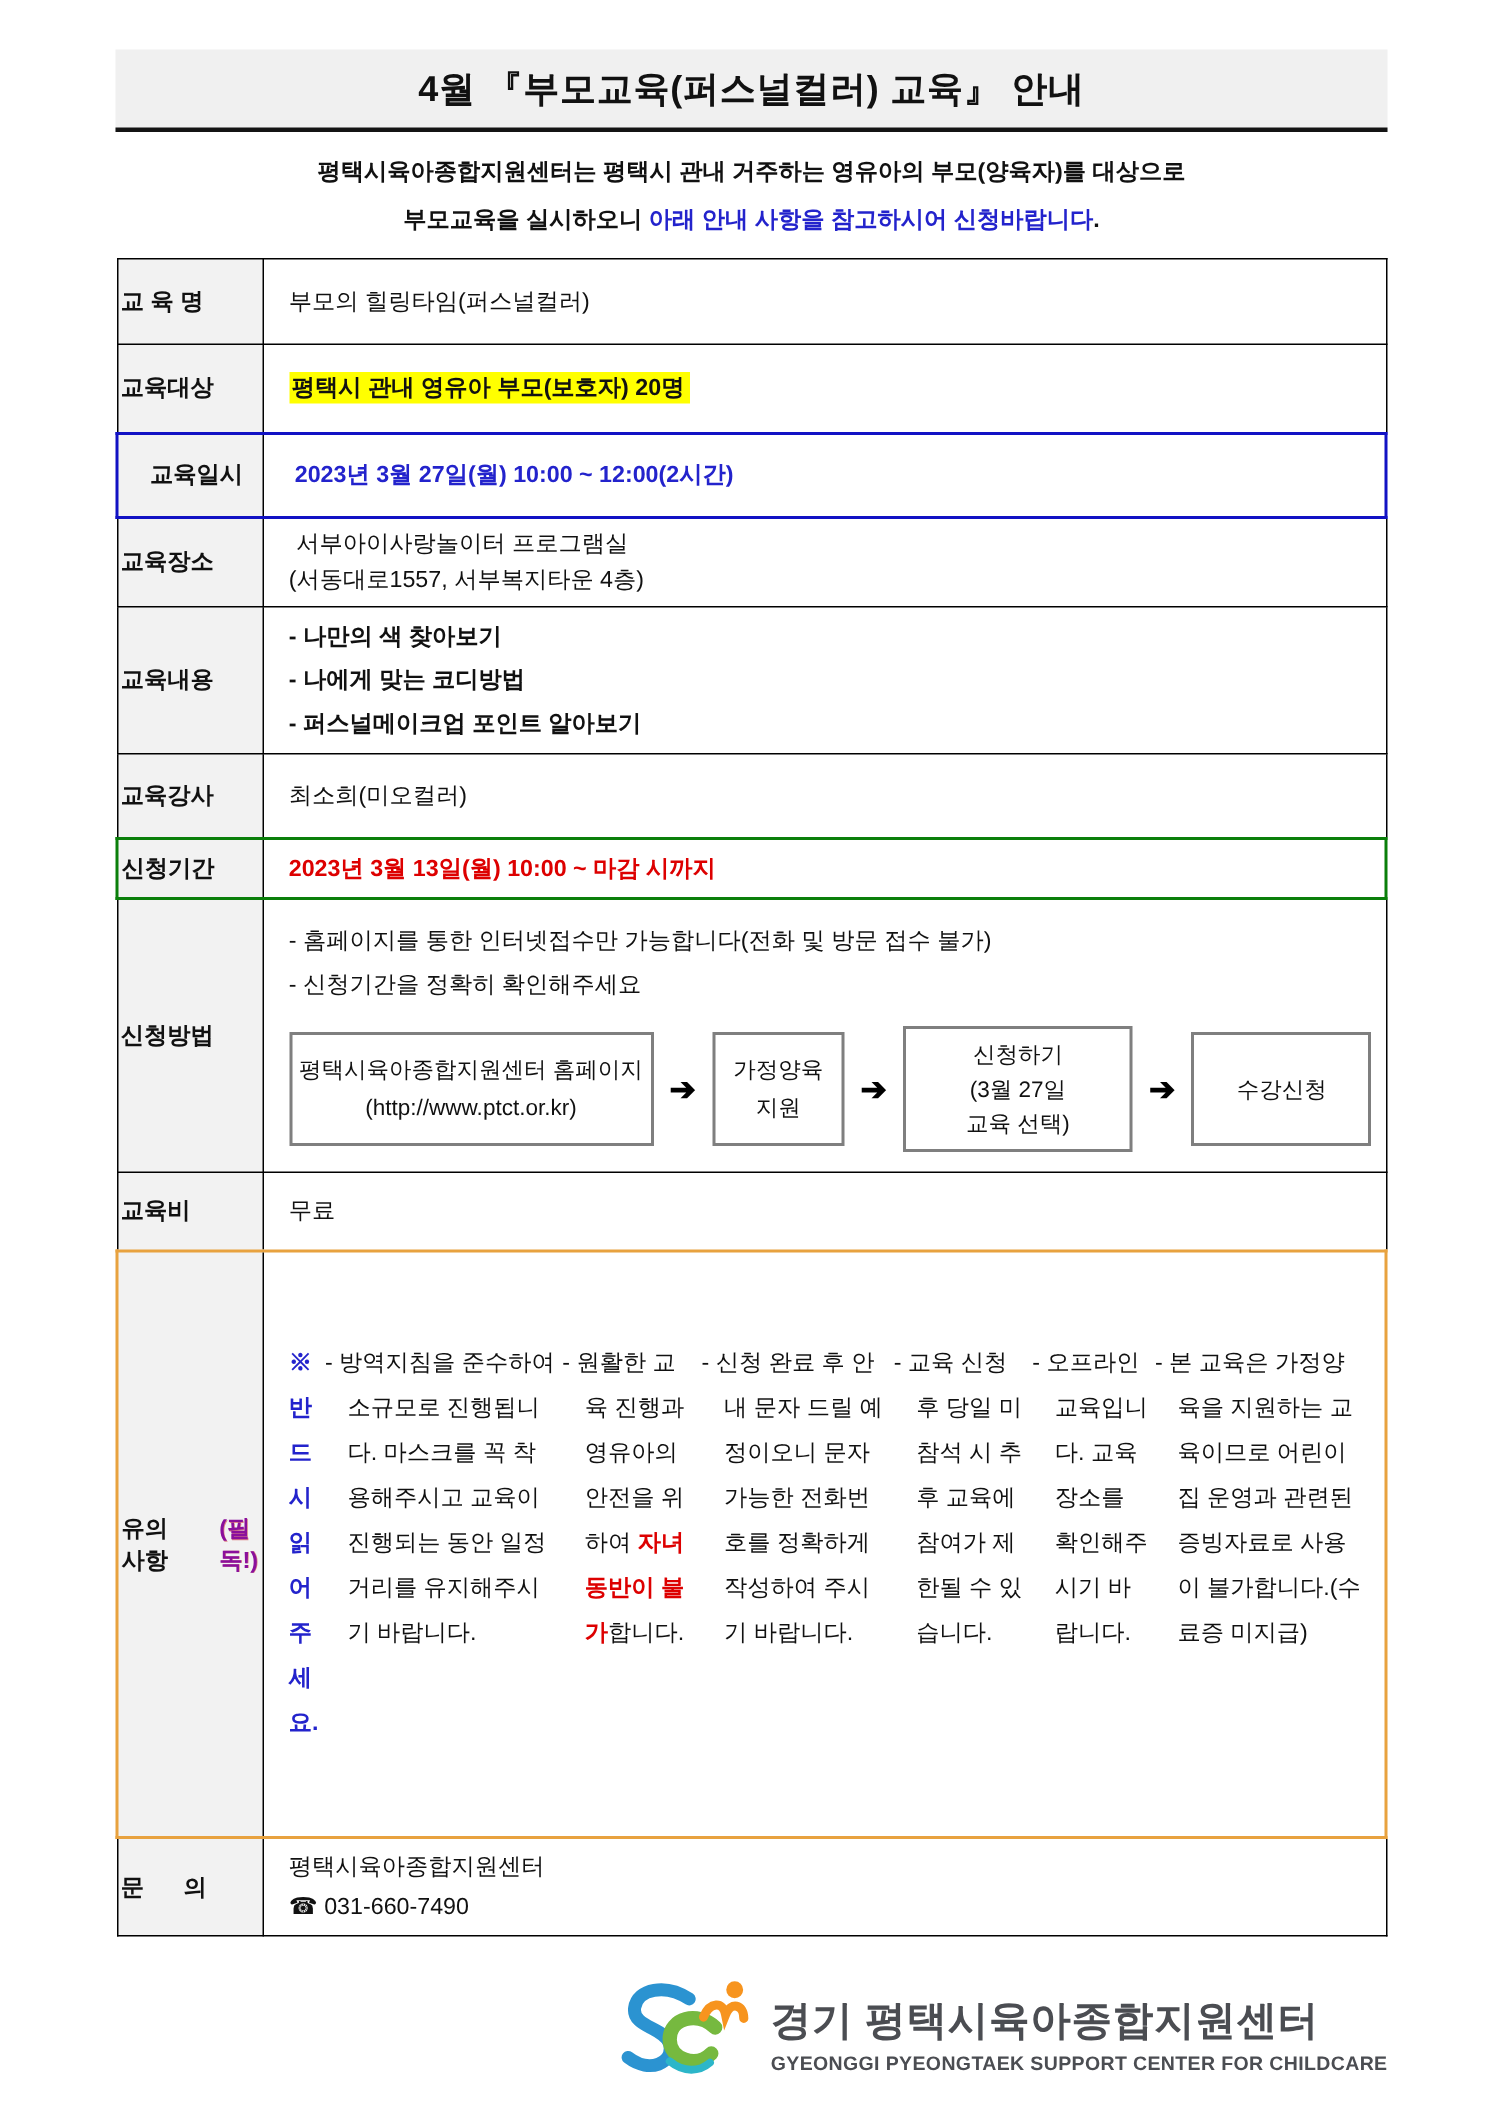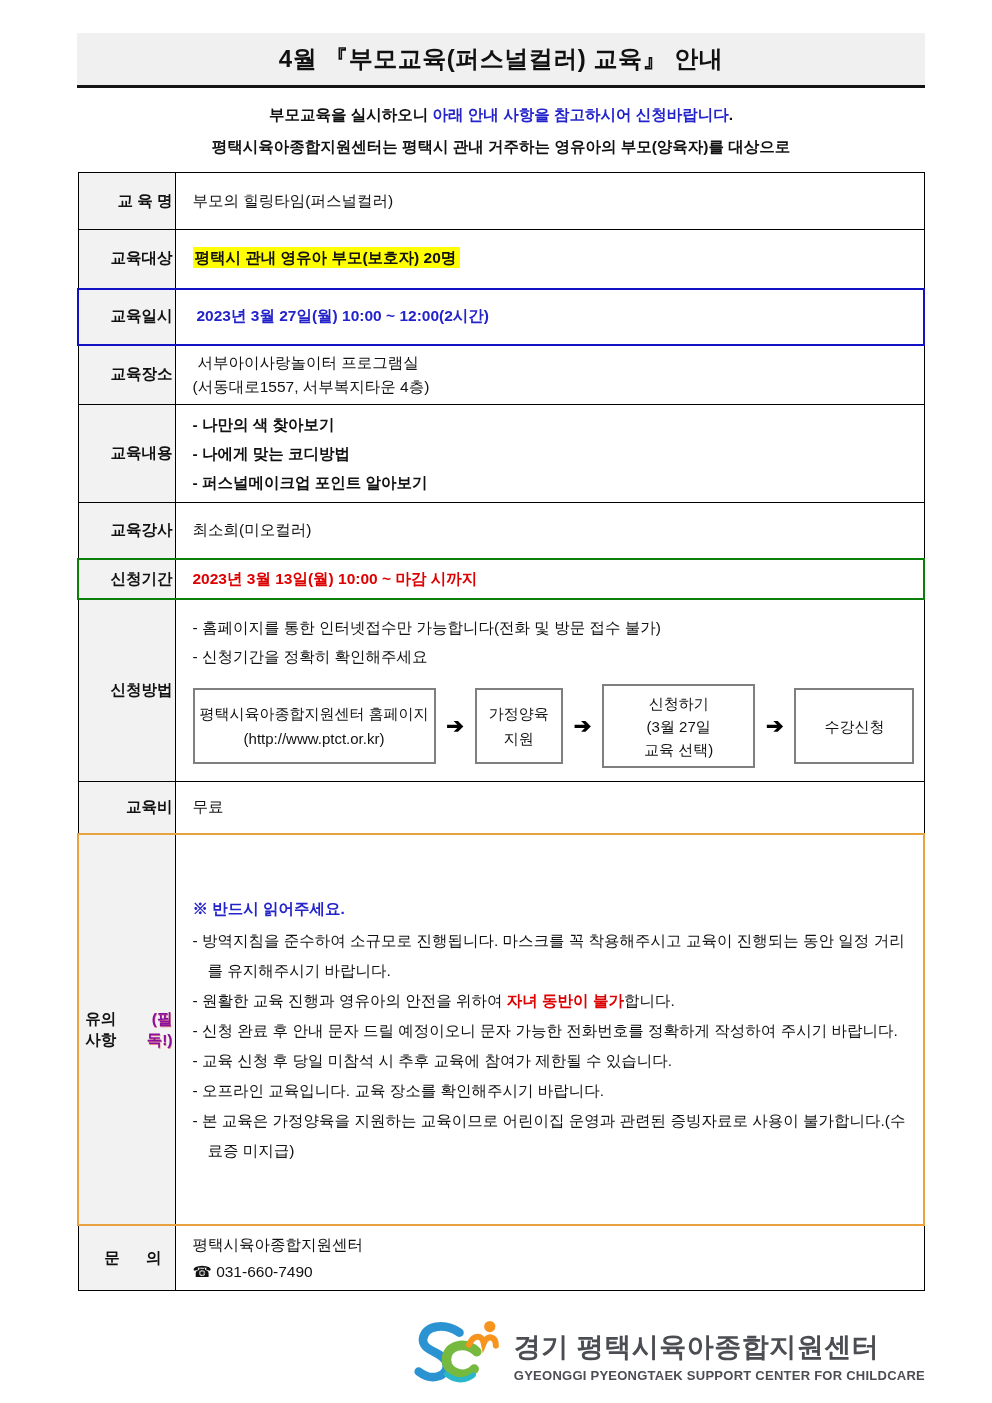--- a/index.html
+++ b/index.html
@@ -17,21 +17,21 @@
   }
   .title-bar .title-text { font-size: 24px; font-weight: 700; letter-spacing: 0.5px; }
 
   
   .intro { margin-top: 11px; text-align: center; font-size: 15.5px; font-weight: 600; line-height: 32px; }
   .intro .blue { color: var(--blue_text); font-weight: 700; }
 
   
   table.main { border-collapse: collapse; width: 848px; margin-top: 9px; table-layout: fixed; }
   table.main td { border: 1.6px solid #000; vertical-align: middle; font-size: 15.5px; }
-  td.lbl { width: 97px; background: #f2f2f2; text-align: right; font-weight: 700; padding: 0 2px; margin-top: 24px; }
+  td.lbl { width: 97px; background: #f2f2f2; text-align: left; font-weight: 700; padding: 0 2px; margin-top: 24px; }
   td.val { padding: 5px 10px 5px 17px; background: #fff; }
 
   tr.r-name  td { height: 57px; }
   tr.r-target td { height: 59px; }
   tr.r-date  td { height: 56px; padding-left: 21px; }
   tr.r-place td { height: 58px; }
   tr.r-content td { height: 94px; }
   tr.r-teacher td { height: 57px; }
   tr.r-period td { height: 40px; }
   tr.r-method td { height: 182px; }
@@ -71,21 +71,21 @@
   .flow-step .ln { line-height: 25px; }
   .flow-step.step-1 { width: 243px; }
   .flow-step.step-2 { width: 88px; }
   .flow-step.step-3 { width: 153px; min-height: 84px; }
   .flow-step.step-3 .ln { line-height: 23px; }
   .flow-step.step-4 { width: 120px; }
   .flow-arrow { font-size: 21px; font-weight: 700; color: #000; padding: 0 2px; }
 
   
   td.val.notes-cell { vertical-align: middle; }
-  .notes-inner { display: flex; flex-direction: column; justify-content: center; }
+  .notes-inner { display: flex; justify-content: center; }
   .note-head { color: var(--blue_text); font-weight: 600; line-height: 30px; margin-bottom: 2px; }
   .note-item { line-height: 30px; padding-left: 15px; text-indent: -15px; padding-right: 4px; }
   .lbl-notes-stack { display: flex; align-items: center; gap: 30px; }
   .lbl-sub { color: var(--purple_text); font-weight: 700; text-shadow: 0.5px 0.5px 0 rgba(200,0,0,0.45); }
 
   .lbl-spread { letter-spacing: 11px; padding-left: 11px; }
 
   .contact-line { line-height: 27px; }
 
   
@@ -98,22 +98,22 @@
 </head>
 <body>
 
 <div class="wrap">
 
   <div class="title-bar">
     <span class="title-text">4월 『부모교육(퍼스널컬러) 교육』 안내</span>
   </div>
 
   <div class="intro">
+    <div>평택시육아종합지원센터는 평택시 관내 거주하는 영유아의 부모(양육자)를 대상으로</div>
     <div><span>부모교육을 실시하오니 </span><span class="blue">아래 안내 사항을 참고하시어 신청바랍니다</span><span>.</span></div>
-    <div>평택시육아종합지원센터는 평택시 관내 거주하는 영유아의 부모(양육자)를 대상으로</div>
   </div>
 
   <table class="main">
     <tbody>
         <tr class="r-name">
       <td class="lbl">교 육 명</td>
       <td class="val">부모의 힐링타임(퍼스널컬러)</td>
     </tr>
     <tr class="r-target">
       <td class="lbl">교육대상</td>

